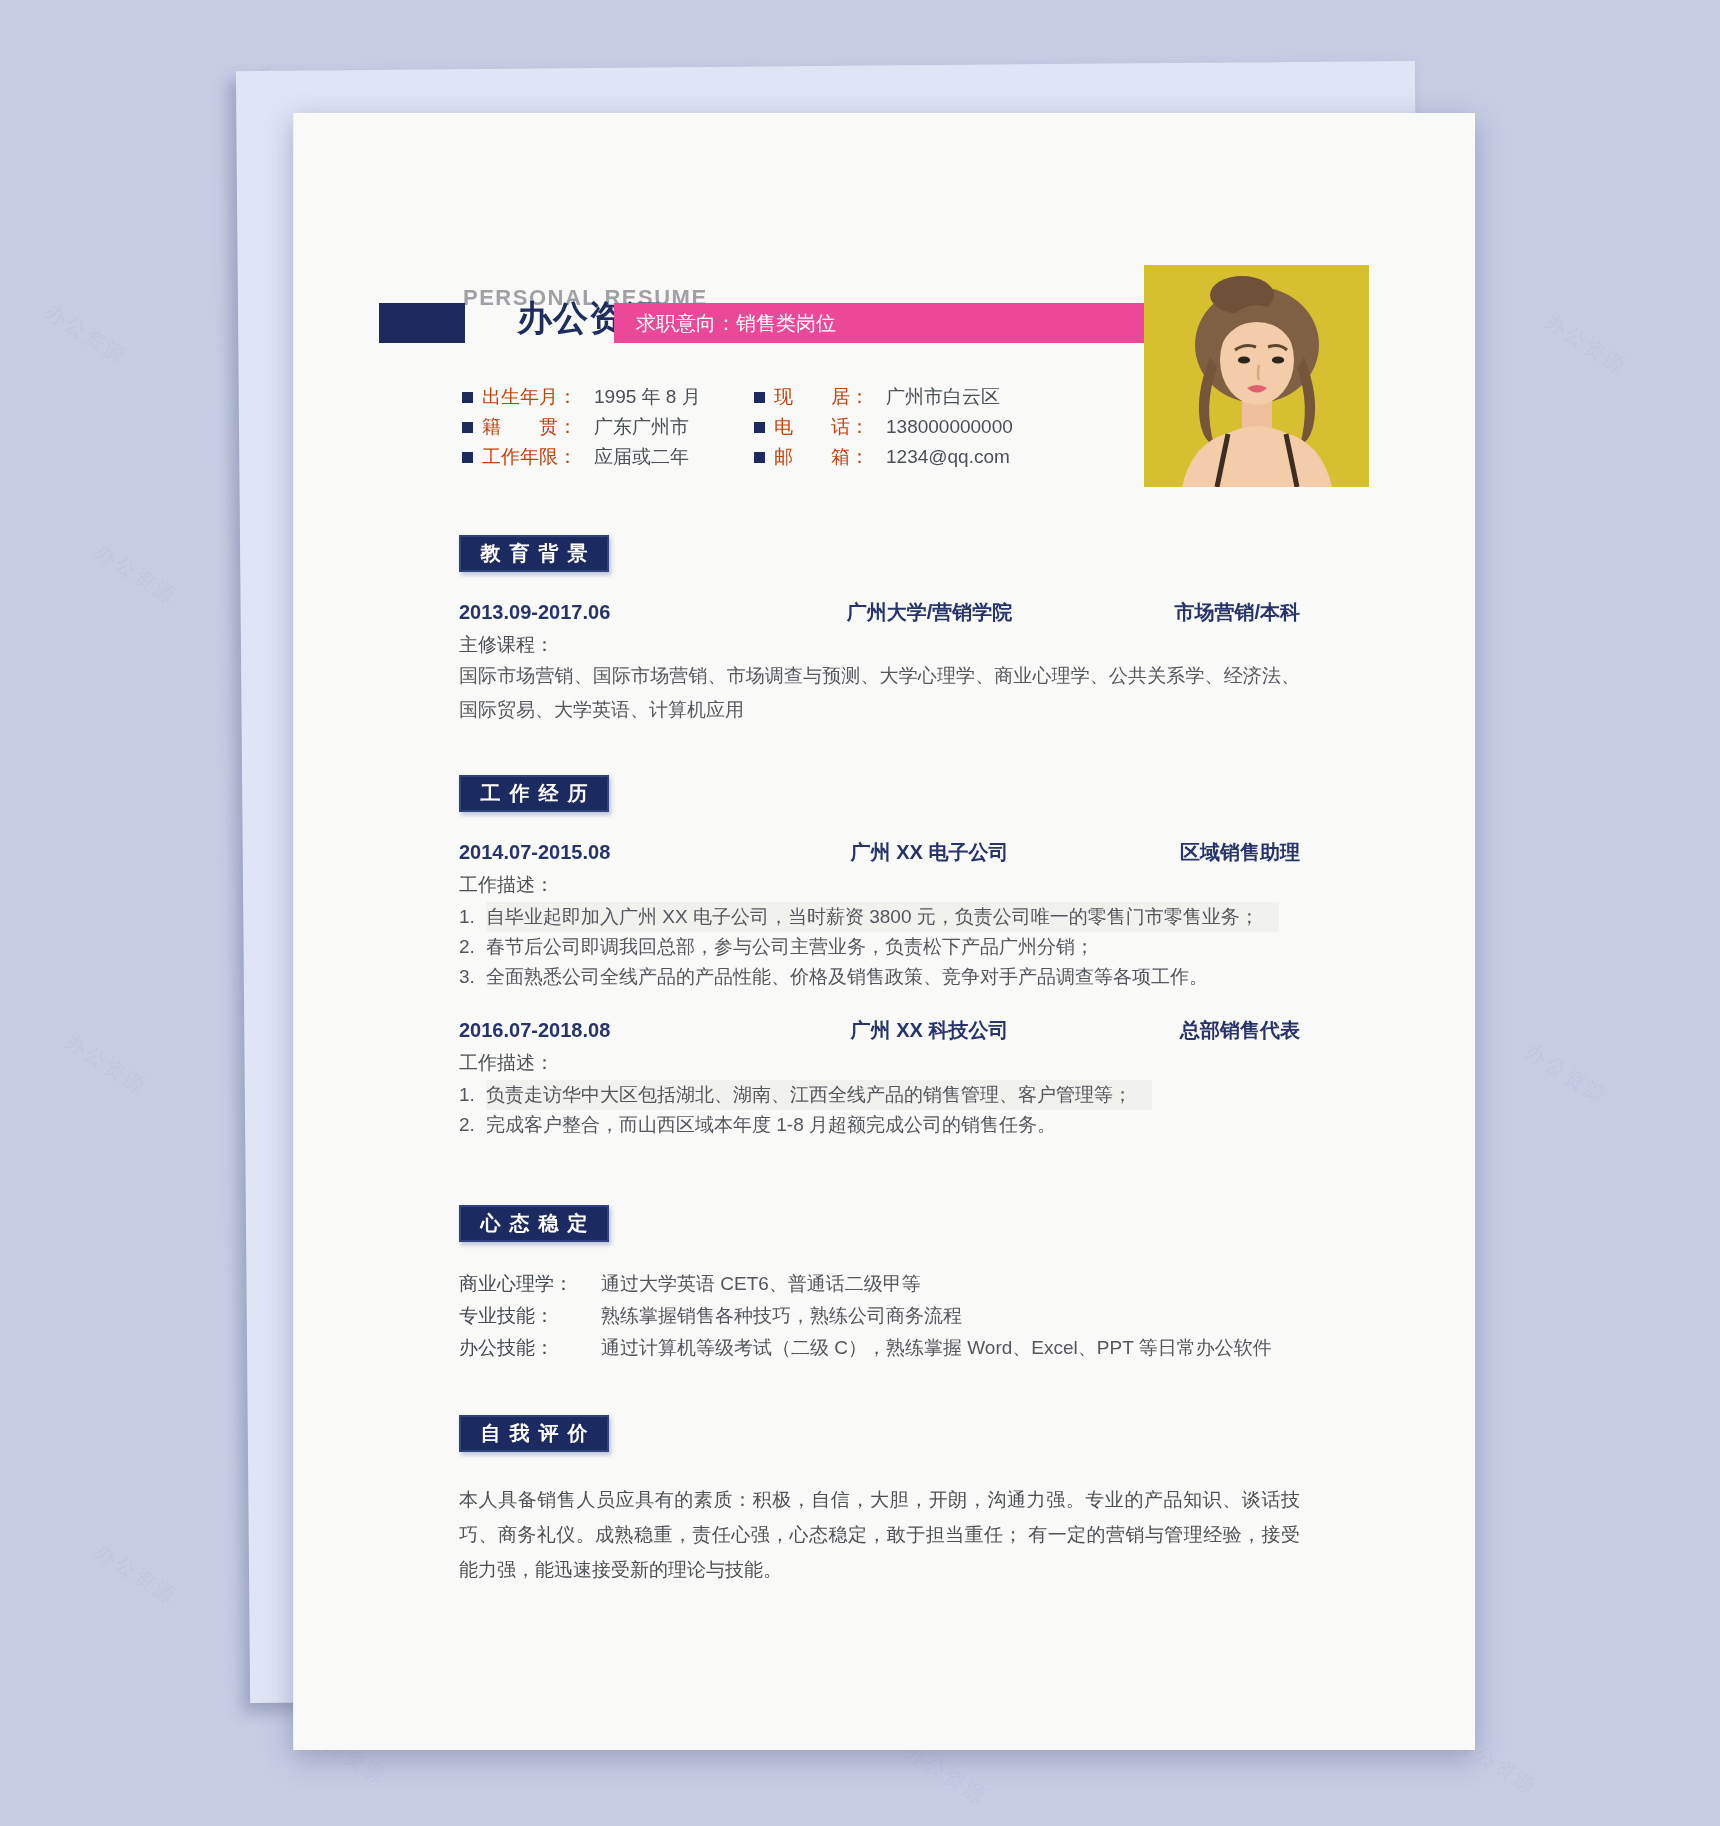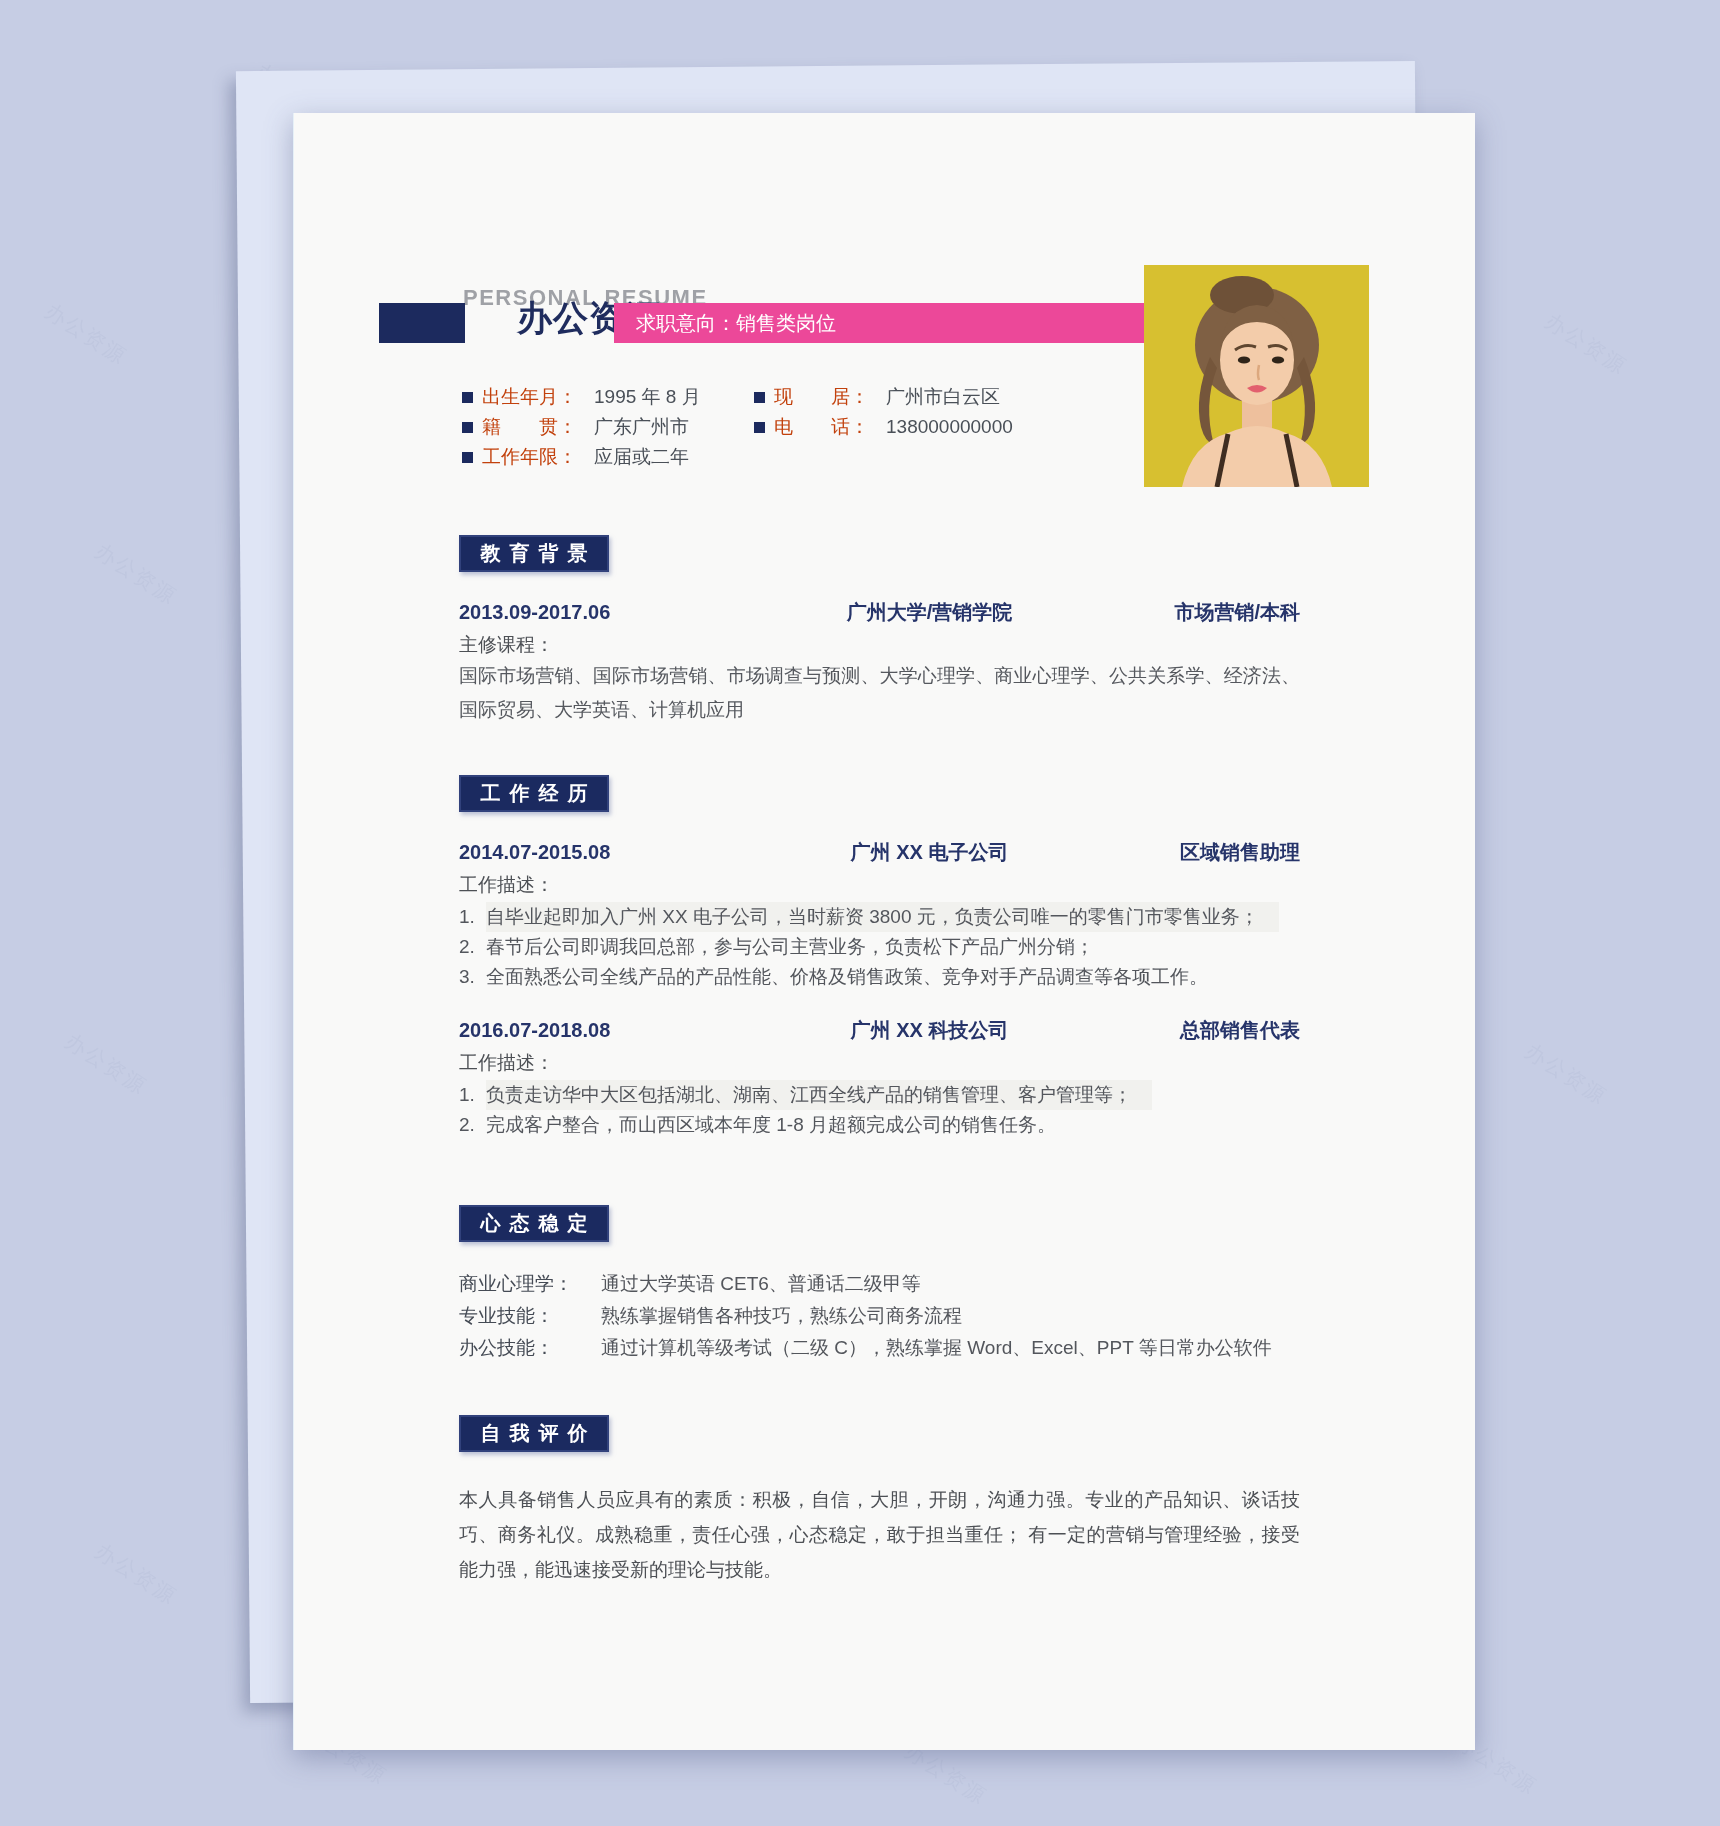--- a/index.html
+++ b/index.html
@@ -171,20 +171,25 @@
     <div class="info-row">
       <span class="bullet"></span>
       <span class="ilabel">电　　话：</span>
       <span class="ivalue">138000000000</span>
     </div>
     <div class="info-row">
       <span class="bullet"></span>
       <span class="ilabel">工作年限：</span>
       <span class="ivalue">应届或二年</span>
     </div>
+    <div class="info-row">
+      <span class="bullet"></span>
+      <span class="ilabel">邮　　箱：</span>
+      <span class="ivalue">1234@qq.com</span>
+    </div>
   </div>
 
   <div class="section sec-edu">
     <div class="badge">教育背景</div>
     <div class="meta-row">
       <span class="meta-period">2013.09-2017.06</span>
       <span class="meta-center">广州大学/营销学院</span>
       <span class="meta-right">市场营销/本科</span>
     </div>
     <div class="desc-label">主修课程：</div>

